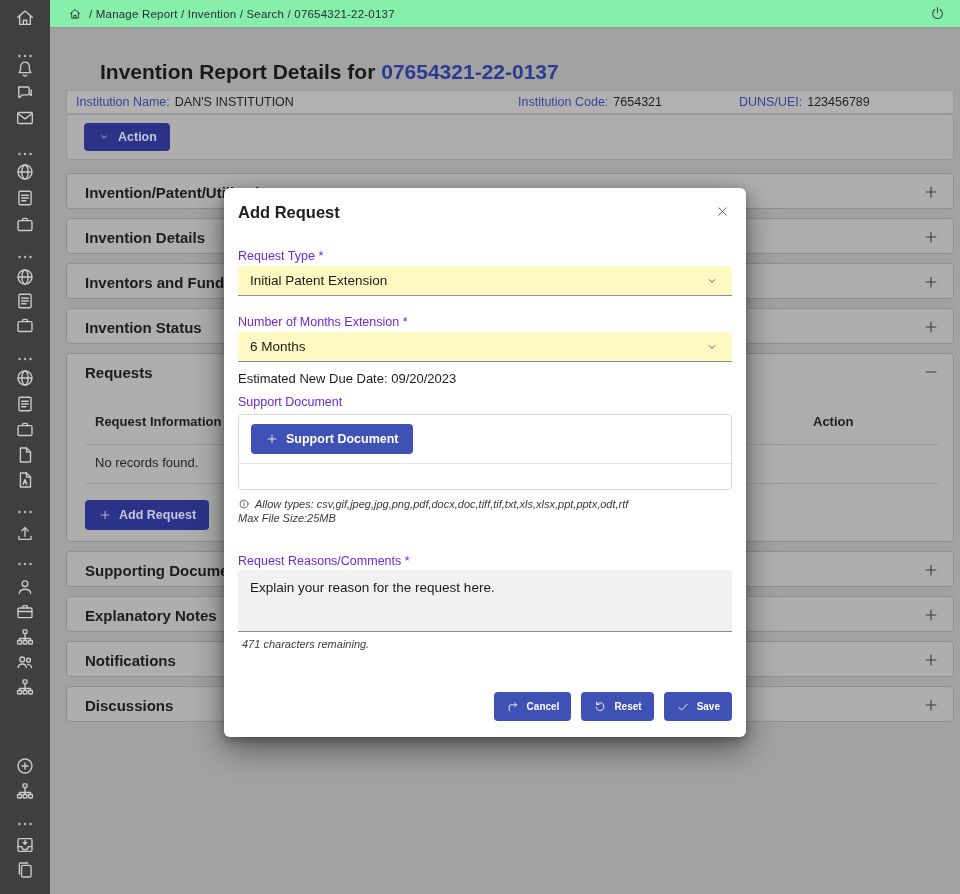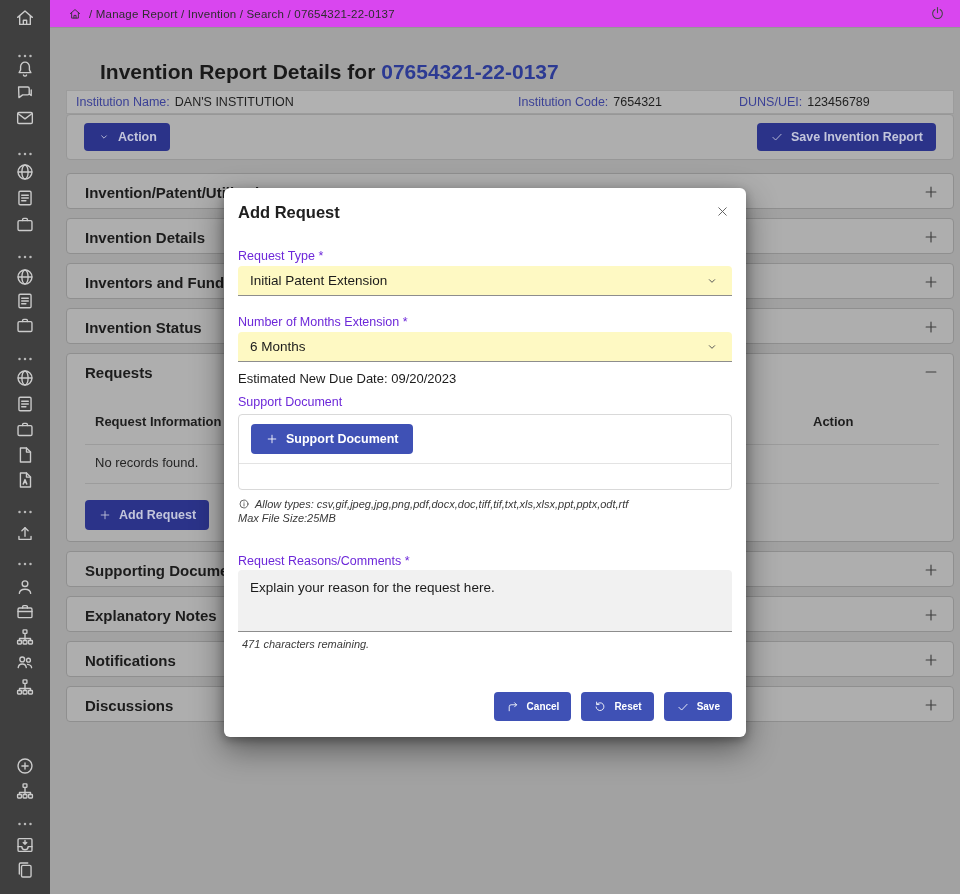--- a/index.html
+++ b/index.html
@@ -7,21 +7,21 @@
   *{box-sizing:border-box;}
   svg{display:block;}
 
   
   .sidebar{position:absolute;left:0;top:0;width:50px;height:894px;background:#3f3f3f;z-index:2;}
   .side-ic{position:absolute;left:14px;width:22px;height:22px;color:#cbcbcb;cursor:pointer;}
   .side-ic svg{width:100%;height:100%;}
   .side-ic.more{color:#b9b9b9;cursor:default;}
 
   
-  .topbar{position:absolute;left:50px;top:0;right:0;height:28px;background:#d946ef;
+  .topbar{position:absolute;left:50px;top:0;right:0;height:28px;background:#86efac;
     border-bottom:1px solid #969696;display:flex;align-items:center;gap:7px;padding:0 14px 0 18px;z-index:1;}
   .bc-home{width:14px;height:14px;color:#2e2e2e;cursor:pointer;}
   .bc-home svg{width:100%;height:100%;}
   .bc-text{font-size:11.5px;color:#2d2d2d;letter-spacing:.2px;}
   .power{margin-left:auto;width:17px;height:17px;color:#474747;cursor:pointer;}
   .power svg{width:100%;height:100%;}
 
   
   .page-title{position:absolute;left:84px;top:44px;font-size:21px;font-weight:700;color:#191919;margin:16px;z-index:1;}
   .page-title .rid{color:#2c3a93;}
@@ -357,28 +357,20 @@
 
 <div class="toolbar">
   <button class="btn-dark tb-action">
     <span class="ic" style="width: 14px; height: 14px; display: inline-block;">
         <svg viewBox="0 0 24 24" fill="none" stroke="currentColor" stroke-width="1.5" stroke-linecap="round" stroke-linejoin="round">
           <path d="m8 10 4 4 4-4"></path>
         </svg>
       </span>
     <span>Action</span>
   </button>
-  <button class="btn-dark tb-save">
-    <span class="ic" style="width: 14px; height: 14px; display: inline-block;">
-        <svg viewBox="0 0 24 24" fill="none" stroke="currentColor" stroke-width="1.5" stroke-linecap="round" stroke-linejoin="round">
-          <path d="m5 12.6 4.6 4.6L19 7.4"></path>
-        </svg>
-      </span>
-    <span>Save Invention Report</span>
-  </button>
 </div>
 
 <div id="sections">
     <div class="card acc">
       <div class="acc-head">
         <span class="acc-title">Invention/Patent/Utilization Type</span>
         <span class="acc-ic">
           <svg viewBox="0 0 24 24" fill="none" stroke="currentColor" stroke-width="1.5" stroke-linecap="round" stroke-linejoin="round">
             <path d="M12 5.5v13M5.5 12h13"></path>
           </svg>

